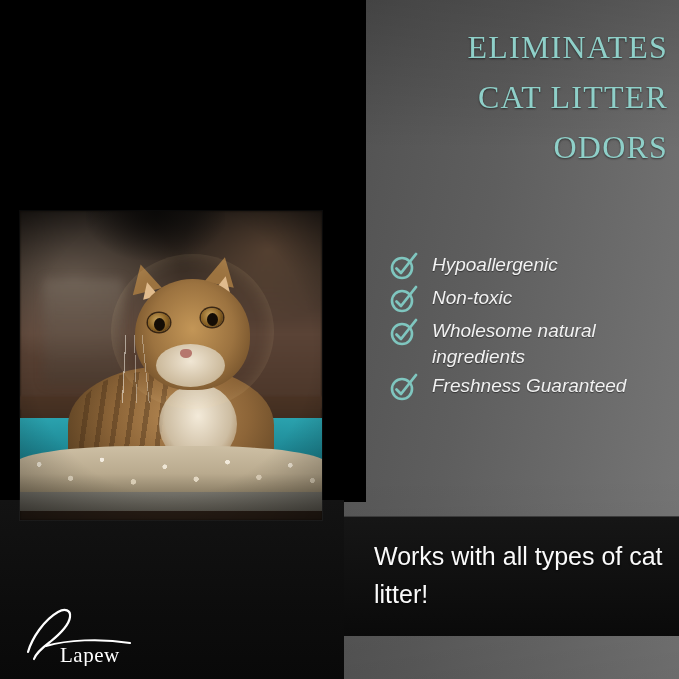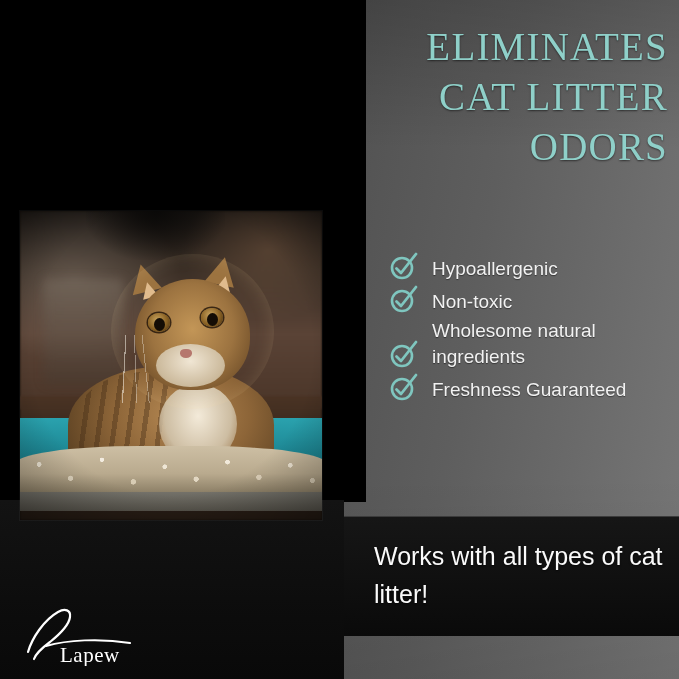--- a/index.html
+++ b/index.html
@@ -62,40 +62,41 @@
 
   
   .headline {
     position: absolute;
     left: 300px;
     top: 22px;
     width: 368px;
     text-align: right;
     font-family: "Liberation Serif", "DejaVu Serif", serif;
     color: #8fd0c9;
-    font-size: 39px;
+    font-size: 32px;
     line-height: 50px;
     letter-spacing: 1.2px;
     text-shadow: 0 1px 2px rgba(0,0,0,0.55);
   }
   .headline .hl-line { display: block; white-space: nowrap; }
 
   
   .benefits {
     position: absolute;
     left: 390px;
     top: 252px;
     width: 280px;
   }
   .benefit-row {
     position: relative;
     display: flex;
-    align-items: flex-end;
+    align-items: flex-start;
     margin-bottom: 3px;
     min-height: 30px;
+    font-style: italic;
   }
   .check-icon {
     flex: 0 0 auto;
     width: 28px;
     height: 30px;
     margin-right: 14px;
     position: relative;
     top: -1px;
   }
   .check-icon svg { display: block; }

